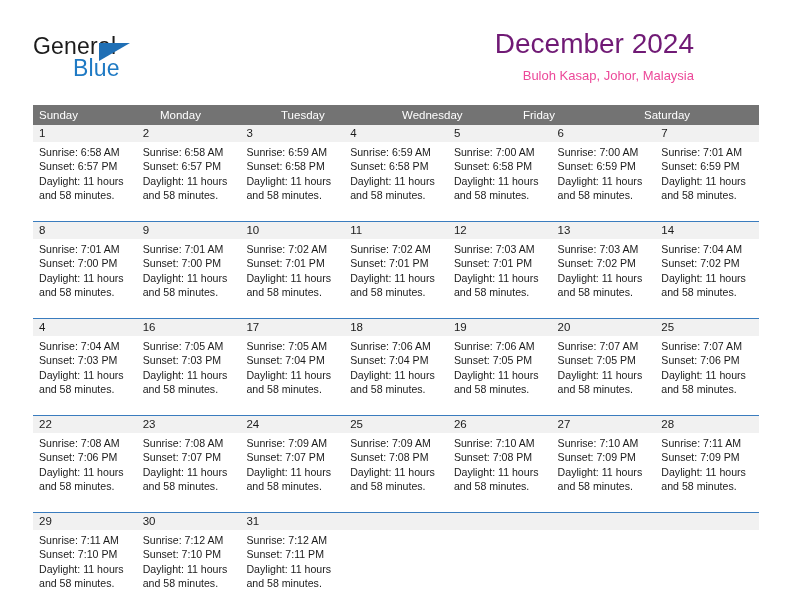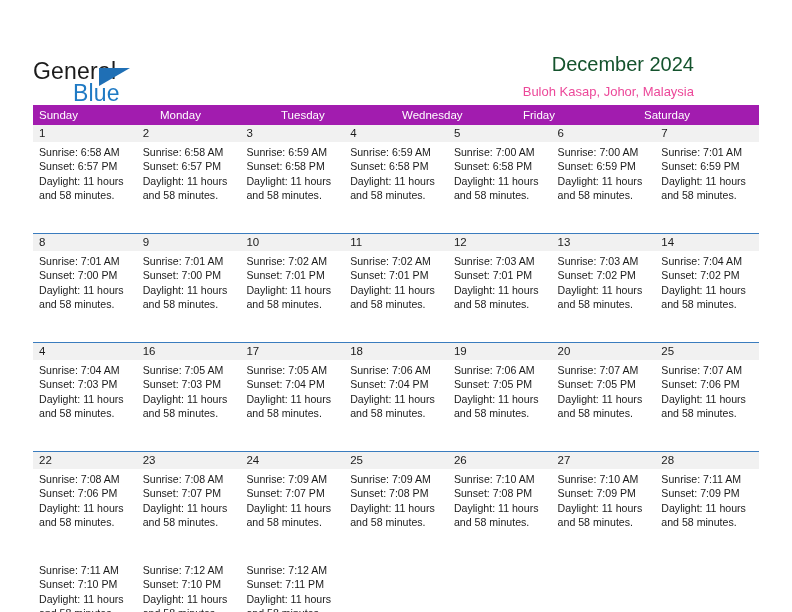--- a/index.html
+++ b/index.html
@@ -21,21 +21,20 @@
     box-sizing: border-box;
   }
 
   
   .header {
     position: absolute;
     left: 0;
     top: 0;
     width: 728px;
     height: 100px;
-    margin-top: 25px;
   }
   .brand {
     position: absolute;
     left: 33px;
     top: 33px;
     width: 200px;
     height: 50px;
   }
   .brand-general {
     position: absolute;
@@ -64,43 +63,43 @@
     color: #1f7ac4;
     font-family: "Liberation Sans", sans-serif;
   }
   .title-block {
     position: absolute;
     right: 34px;
     top: 28px;
     text-align: right;
   }
   .cal-title {
-    font-size: 20px;
+    font-size: 28px;
     font-weight: normal;
-    color: #14532d;
+    color: #701a75;
     line-height: 1.15;
     white-space: nowrap;
   }
   .cal-subtitle {
     font-size: 13px;
     color: #ec4899;
     margin-top: 8px;
     white-space: nowrap;
   }
 
   
   .calendar {
     position: absolute;
     left: 33px;
     top: 105px;
     width: 726px;
   }
   .dow-row {
     display: flex;
-    background: #a21caf;
+    background: #737373;
     height: 20px;
   }
   .dow-cell {
     flex: 1 1 0;
     color: #ffffff;
     font-size: 11.5px;
     line-height: 20px;
     padding-left: 6px;
     box-sizing: border-box;
     white-space: nowrap;
@@ -122,21 +121,21 @@
     flex: 1 1 0;
     font-size: 11.5px;
     line-height: 17px;
     color: #1b1b1b;
     padding-left: 6px;
     box-sizing: border-box;
   }
   .week-body {
     display: flex;
     background: #ffffff;
-    height: 91px;
+    height: 79px;
   }
   .body-cell {
     flex: 1 1 0;
     padding: 3px 6px 0 6px;
     box-sizing: border-box;
   }
   .body-cell .line {
     font-size: 10.6px;
     line-height: 14.4px;
     color: #1b1b1b;
@@ -392,20 +391,29 @@
         <div class="body-cell">
           <div class="line">Sunrise: 7:11 AM</div>
           <div class="line">Sunset: 7:09 PM</div>
           <div class="line">Daylight: 11 hours</div>
           <div class="line">and 58 minutes.</div>
         </div>
       </div>
     </div>
 
     <div class="week">
+      <div class="week-numbers">
+        <div class="num-cell">29</div>
+        <div class="num-cell">30</div>
+        <div class="num-cell">31</div>
+        <div class="num-cell"></div>
+        <div class="num-cell"></div>
+        <div class="num-cell"></div>
+        <div class="num-cell"></div>
+      </div>
       <div class="week-body">
         <div class="body-cell">
           <div class="line">Sunrise: 7:11 AM</div>
           <div class="line">Sunset: 7:10 PM</div>
           <div class="line">Daylight: 11 hours</div>
           <div class="line">and 58 minutes.</div>
         </div>
         <div class="body-cell">
           <div class="line">Sunrise: 7:12 AM</div>
           <div class="line">Sunset: 7:10 PM</div>

